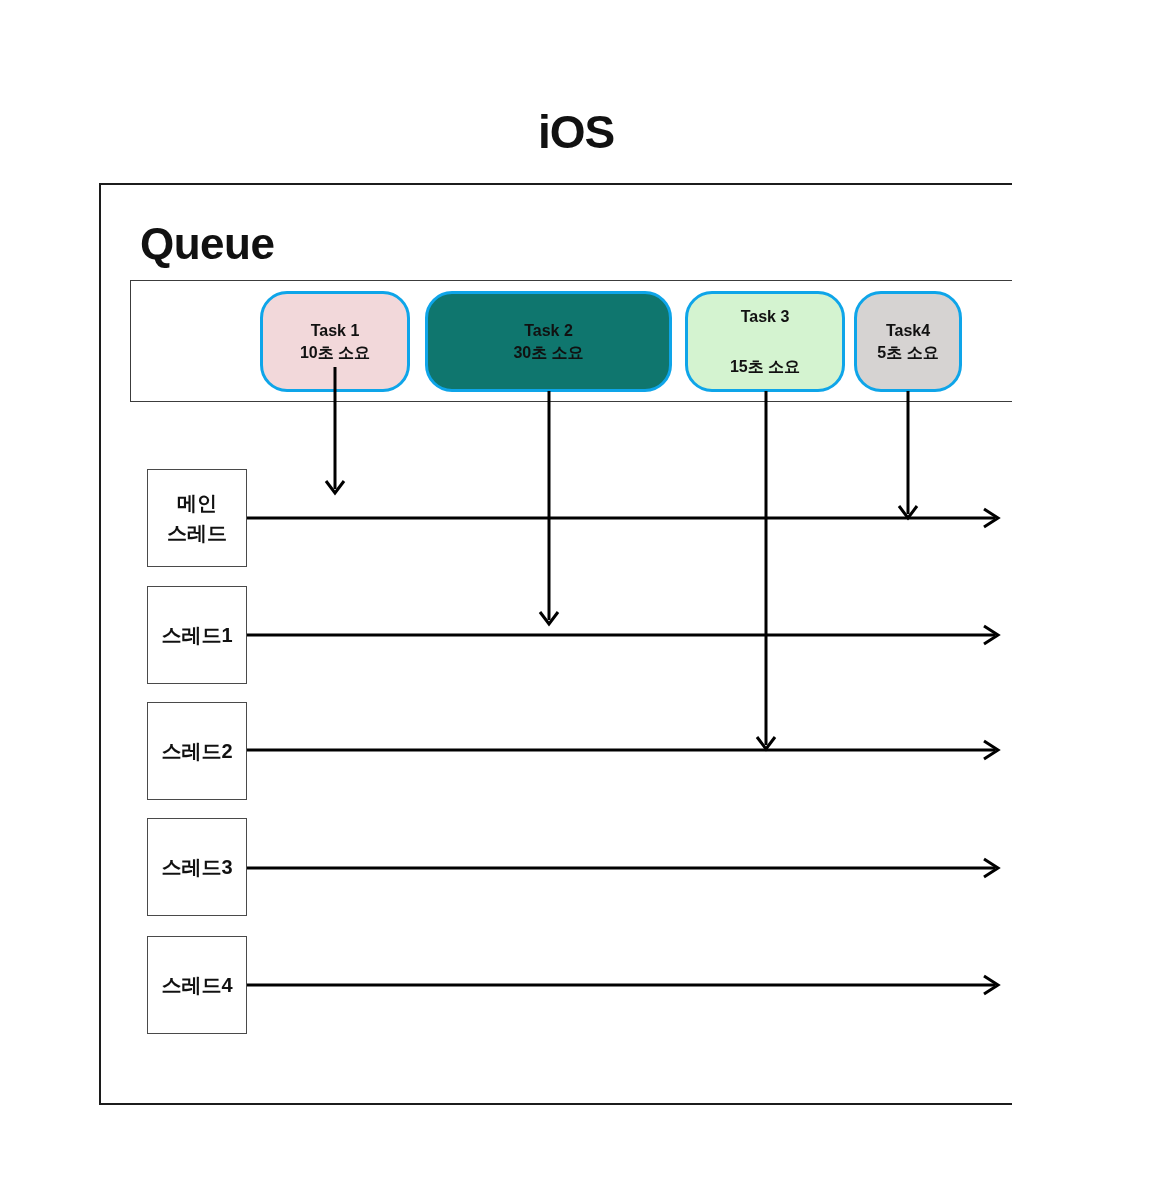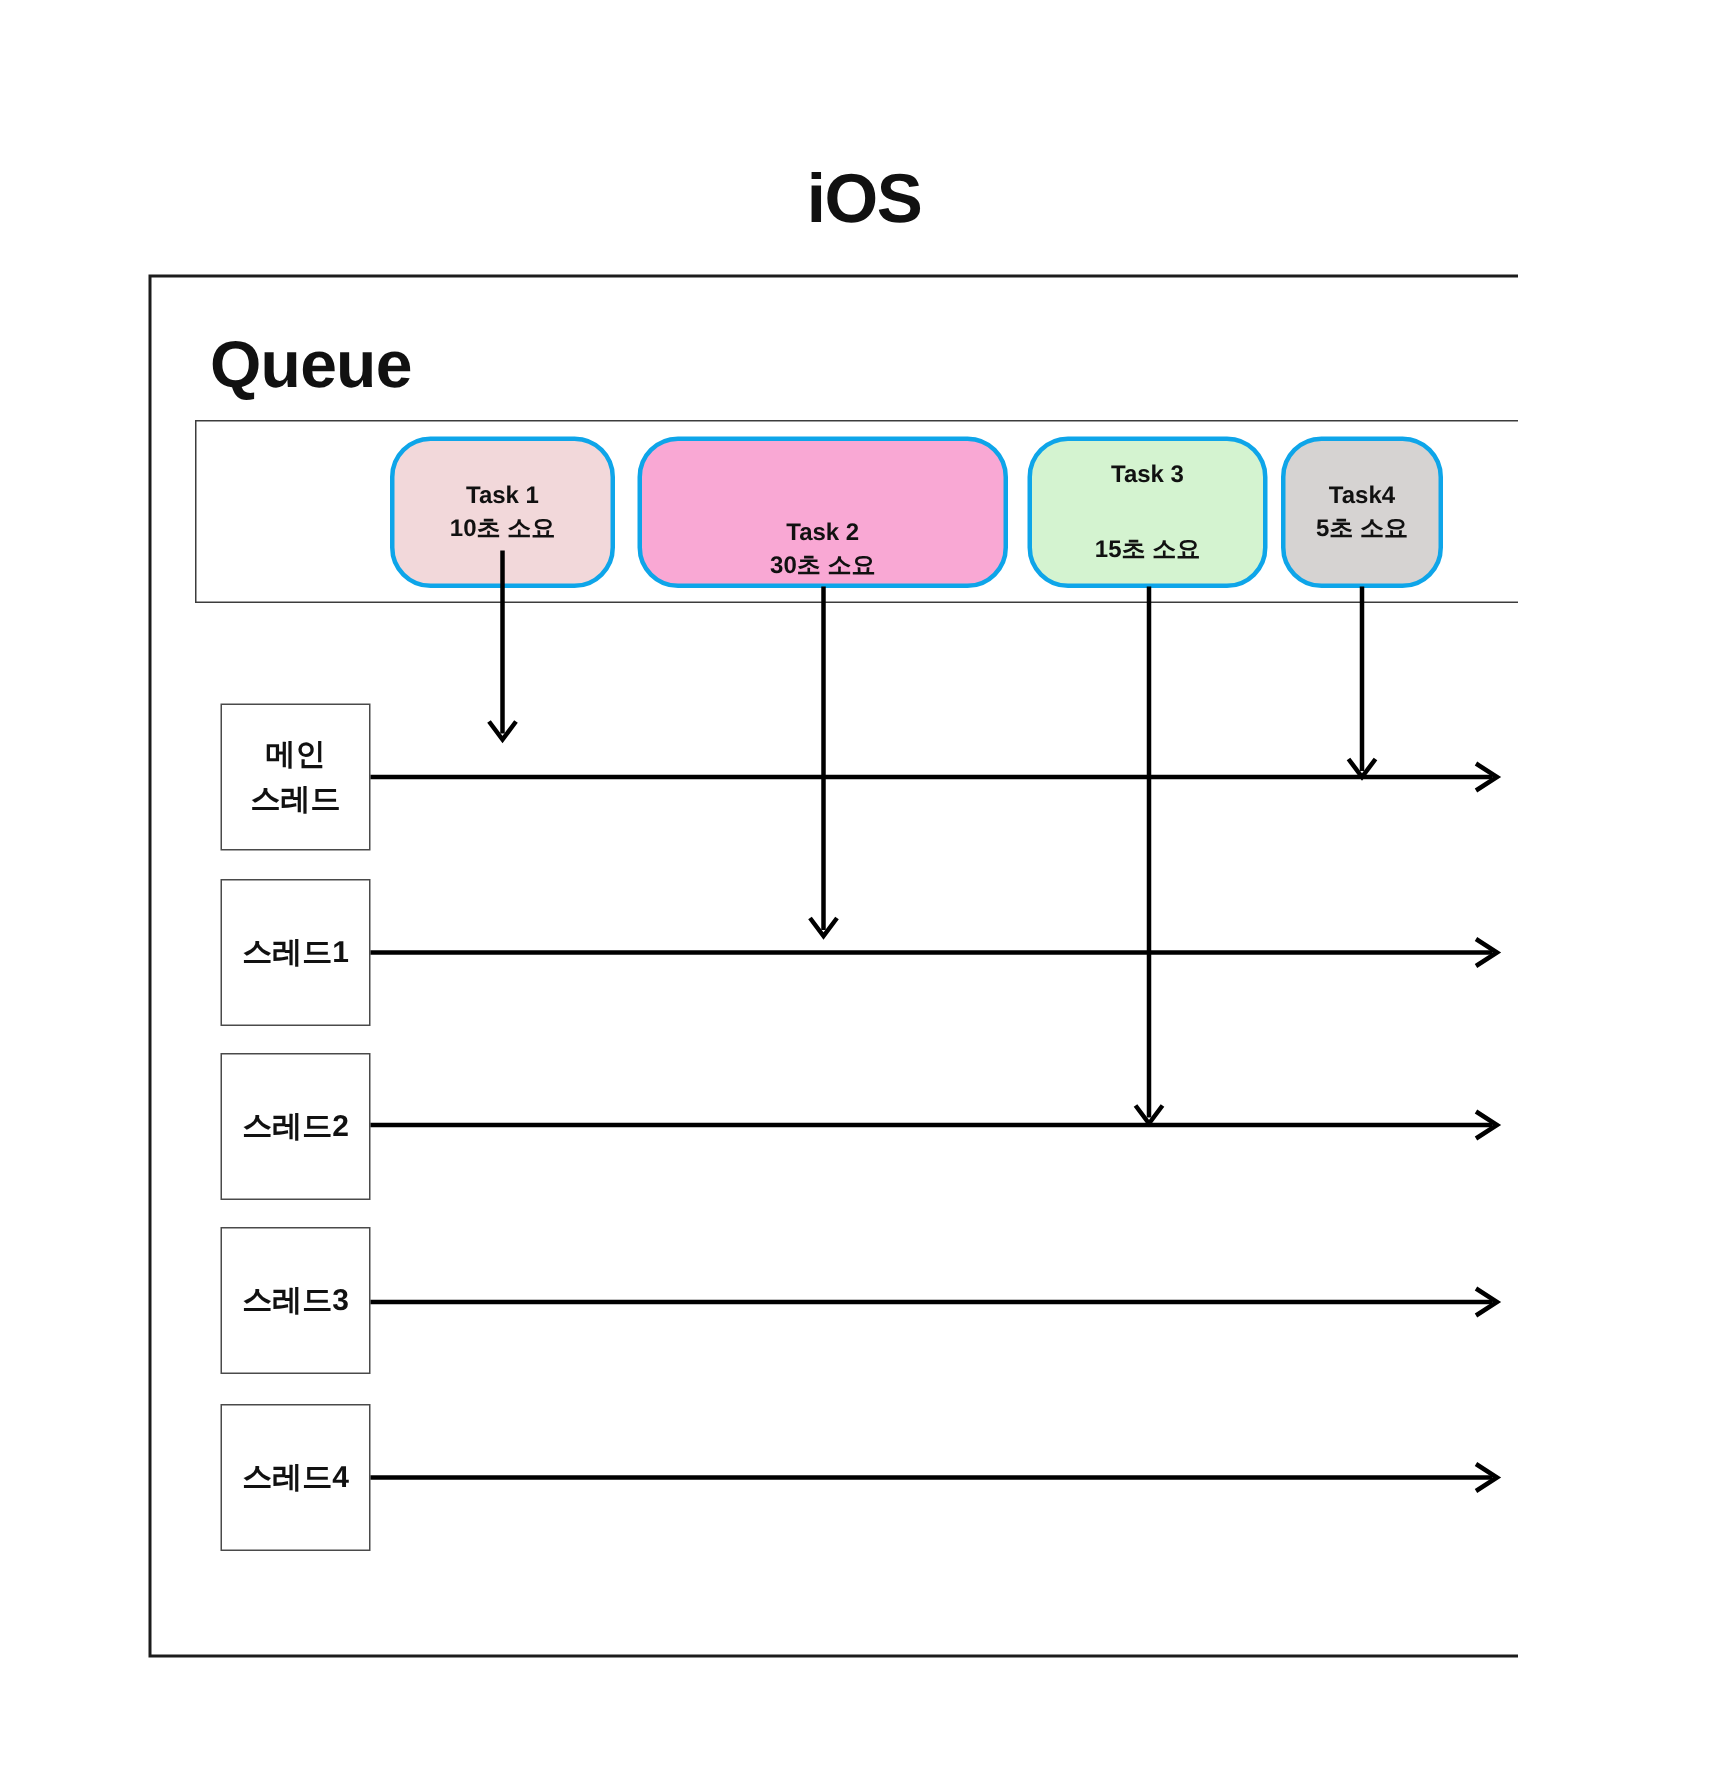--- a/index.html
+++ b/index.html
@@ -63,21 +63,21 @@
   <div class="outer-box"></div>
 
   <div class="queue-label">Queue</div>
 
   <div class="queue-box"></div>
 
   <div class="task task-1" style="background: rgb(242, 216, 218);">
     <div>Task 1</div>
     <div>10초 소요</div>
   </div>
-  <div class="task task-2" style="background: #f9a8d4; justify-content: flex-end;">
+  <div class="task task-2" style="background: #0f766e;">
     <div>Task 2</div>
     <div>30초 소요</div>
   </div>
   <div class="task task-3" style="background: rgb(212, 243, 208);">
     <div>Task 3</div>
     <div>15초 소요</div>
   </div>
   <div class="task task-4" style="background: rgb(214, 211, 210);">
     <div>Task4</div>
     <div>5초 소요</div>

